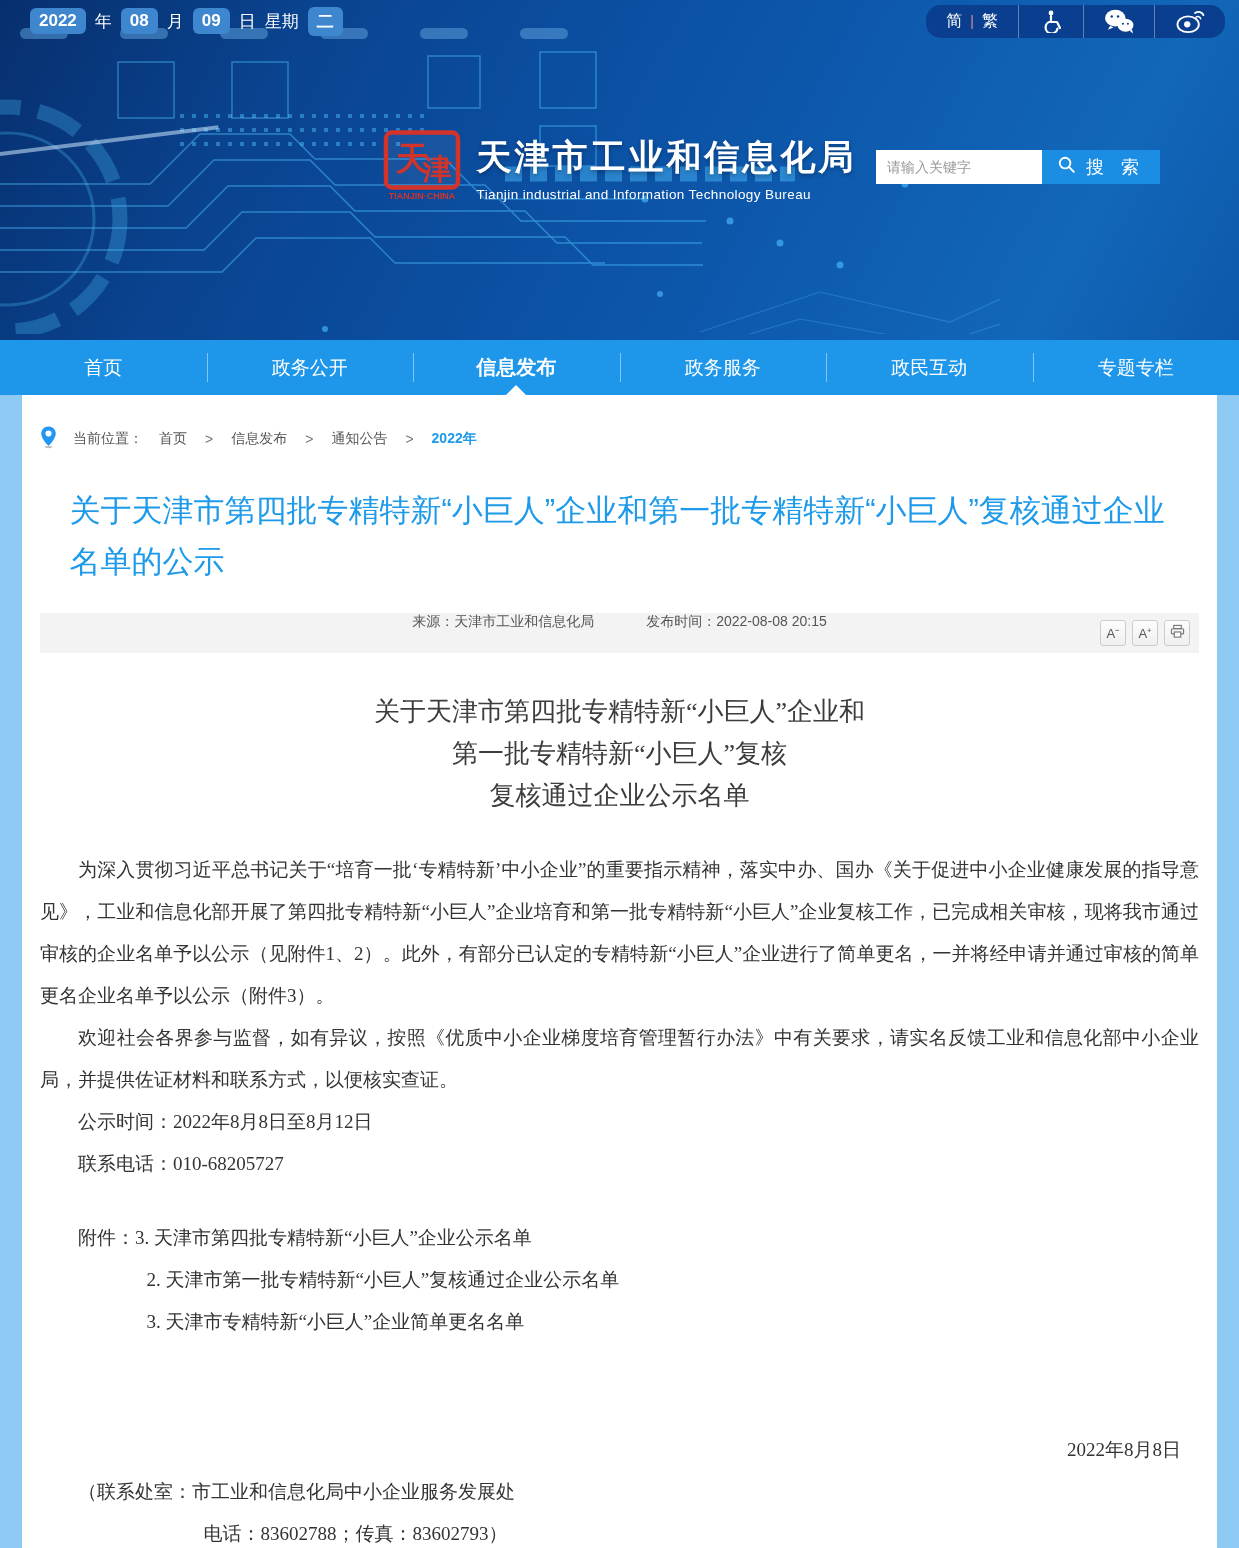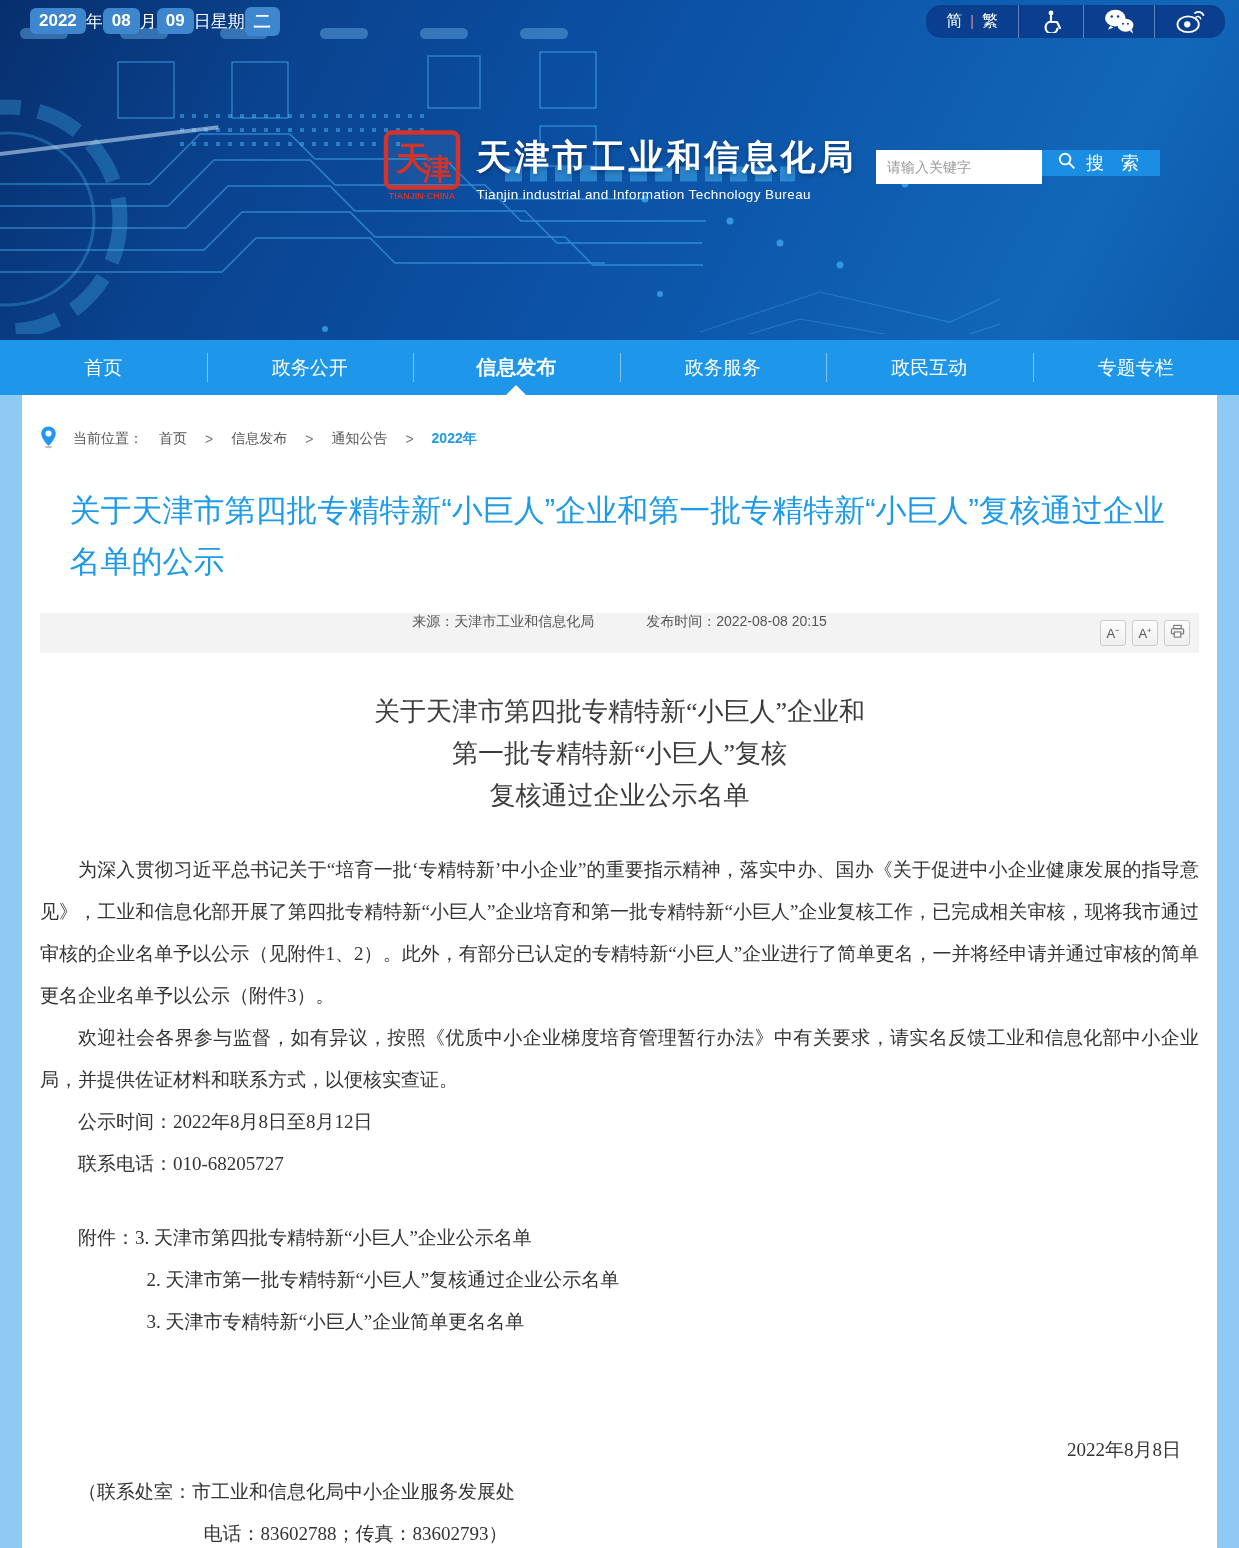--- a/index.html
+++ b/index.html
@@ -16,39 +16,39 @@
     position:relative; width:1239px; height:340px; overflow:hidden;
     background:linear-gradient(118deg,#072f6e 0%,#0a438f 22%,#0b4fa2 45%,#0e5cb0 68%,#1267b8 85%,#0d58ab 100%);
   }
   .banner svg.circuit { position:absolute; left:0; top:34px; pointer-events:none; }
   .top-dashes { position:absolute; top:28px; left:20px; display:flex; gap:52px; }
   .top-dashes i { display:block; width:48px; height:11px; border-radius:6px; background:#5b9fd8; opacity:.55; }
 
   
   .topbar { position:absolute; top:4px; left:0; right:0; height:34px;
     display:flex; justify-content:space-between; align-items:center; padding:0 14px 0 30px; }
-  .date-row { display:flex; align-items:center; color:#fff; font-size:17px; }
+  .date-row { display:flex; align-items:center; gap:9px; color:#fff; font-size:17px; }
   .date-box { background:#3e86cd; border-radius:6px; padding:3px 9px; color:#fff; font-weight:bold; font-size:17px; }
   .util-panel { display:flex; align-items:center; height:33px; background:#0a3f8f; border-radius:15px; }
   .util-cell { display:flex; align-items:center; justify-content:center; padding:0 20px; height:100%; color:#fff; font-size:16px; cursor:pointer; }
   .util-cell + .util-cell { border-left:1px solid rgba(255,255,255,.35); }
   .lang-divider { color:#e08aa0; margin:0 8px; font-size:14px; }
   .util-cell svg { display:block; }
 
   
   .brand { position:absolute; top:130px; left:0; width:100%; display:flex; justify-content:center; align-items:center; gap:16px; }
   .brand .titles h1 { margin:0; color:#fff; font-size:35px; letter-spacing:3px; font-weight:bold; text-shadow:0 2px 4px rgba(0,0,0,.3); }
   .brand .titles .en { margin-top:6px; color:#fff; font-size:13.5px; font-weight:normal; letter-spacing:.4px; }
 
   
   .search { position:absolute; top:150px; right:79px; display:flex; height:34px; }
   .search input { width:166px; height:34px; border:none; outline:none; padding:6px 11px; font-size:14px; color:#333;
     font-family:"Liberation Sans", sans-serif; }
   .search input::placeholder { color:#999; }
-  .search button { width:118px; height:26px; border:none; background:#1b8de2; color:#fff; font-size:18px;
+  .search button { width:118px; height:34px; border:none; background:#1b8de2; color:#fff; font-size:18px;
     display:flex; align-items:center; justify-content:center; gap:10px; letter-spacing:6px; cursor:pointer;
     font-family:"Liberation Sans", sans-serif; }
 
   
   .nav { display:flex; width:1239px; height:55px; background:#1e97ea; }
   .nav-item { position:relative; flex:1; display:flex; align-items:center; justify-content:center;
     color:#fff; font-size:19px; cursor:pointer; }
   .nav-item + .nav-item::before { content:""; position:absolute; left:0; top:13px; bottom:13px; width:1px; background:rgba(255,255,255,.45); }
   .nav-item.active { font-weight:bold; font-size:20px; }
   .nav-item.active::after { content:""; position:absolute; bottom:0; left:50%; transform:translateX(-50%);

